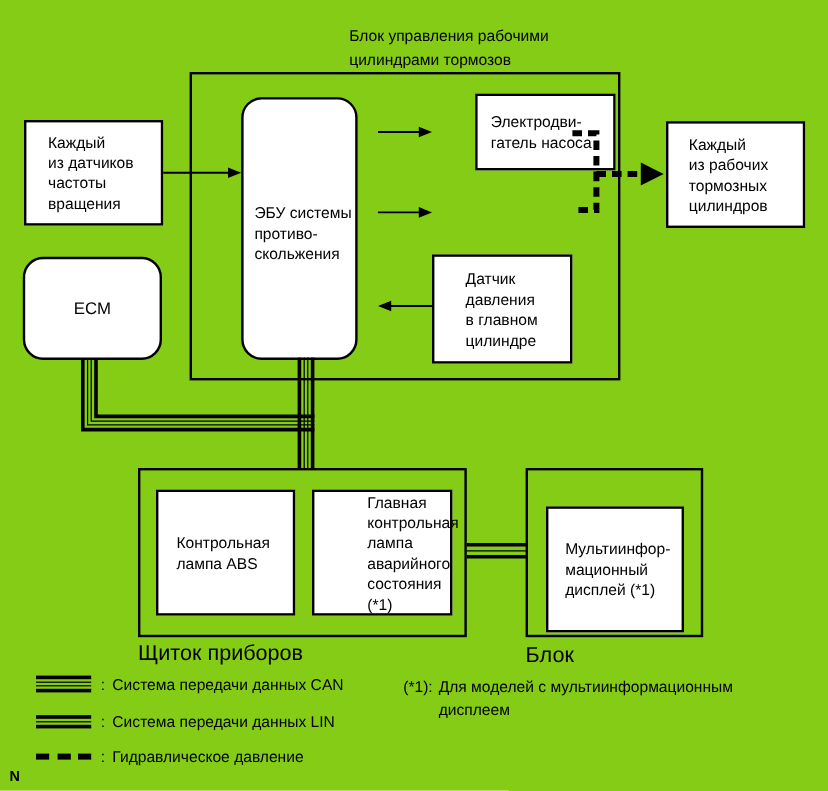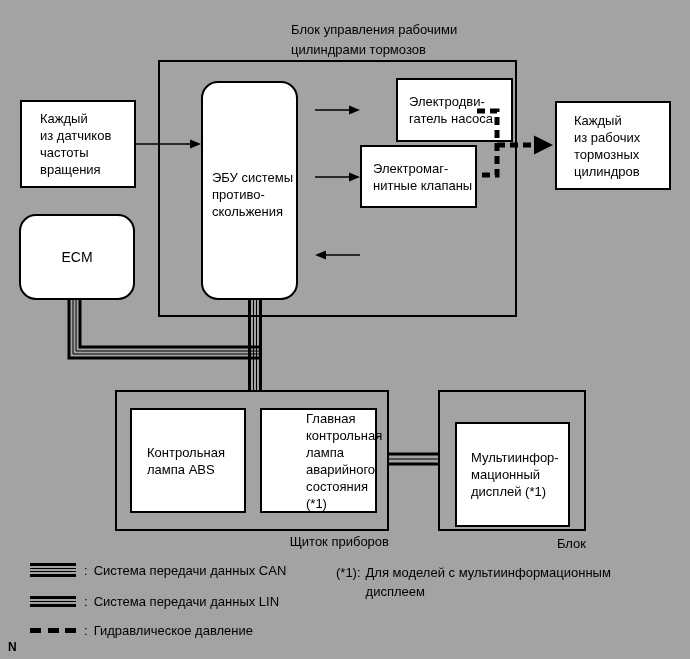--- a/index.html
+++ b/index.html
@@ -1,31 +1,31 @@
 <!DOCTYPE html>
 <html><head>
 <meta charset="utf-8">
 <style>
   html,body{margin:0;padding:0;background:#fff;}
   .canvas{
-    position:relative;width:690px;height:659px;background:#a3a3a3;overflow:hidden;
+    position:relative;width:690px;height:659px;background:#84cc16;overflow:hidden;
     font-family:"Liberation Sans","DejaVu Sans",sans-serif;color:#000;
   }
   .box{
     position:absolute;box-sizing:border-box;border:2px solid #000;background:#fff;
     display:flex;align-items:center;font-size:13px;line-height:17px;
   }
   .box .txt{white-space:pre-line;display:block;}
   .rounded{border-width:2.5px;border-radius:17px;}
   .frame{position:absolute;box-sizing:border-box;border:2px solid #000;background:transparent;}
   .title{
     position:absolute;font-size:13px;line-height:20px;white-space:pre-line;
   }
   .section-label{
-    position:absolute;font-size:13px;text-align:right;
+    position:absolute;font-size:18px;text-align:left;
   }
   .legend-row{
     position:absolute;display:flex;align-items:center;height:16px;font-size:13px;
   }
   .legend-row .label-wrap{display:flex;gap:6px;margin-left:8px;}
   .sym{width:46px;display:flex;flex-direction:column;}
   .sym .t{height:3px;background:#000;}
   .sym .n{height:1px;background:#000;}
   .sym .g{height:2px;}
   .sym-dash{width:46px;height:5px;display:flex;justify-content:space-between;}
@@ -58,25 +58,27 @@
     <span class="txt" style="padding-left:9px;padding-top:8px;">ЭБУ системы
 противо-
 скольжения</span>
   </div>
 
   <div class="box" style="left:360px;top:78px;width:117px;height:64px;margin-left:36px;">
     <span class="txt" style="padding-left:11px;">Электродви-
 гатель насоса</span>
   </div>
 
-  <div class="box" style="left:360px;top:145px;width:117px;height:63px;">
-    <span class="txt" style="padding-left:11px;">Электромаг-
-нитные клапаны</span>
-  </div>
-
+
+  <div class="box" style="left:360px;top:212px;width:117px;height:91px;">
+    <span class="txt" style="padding-left:26px;">Датчик
+давления
+в главном
+цилиндре</span>
+  </div>
 
   <div class="box" style="left:555px;top:101px;width:116px;height:89px;">
     <span class="txt" style="padding-left:17px;">Каждый
 из рабочих
 тормозных
 цилиндров</span>
   </div>
 
   <div class="box rounded" style="left:19px;top:214px;width:116px;height:86px;justify-content:center;">
     <span class="txt" style="font-size:14px;">ECM</span>

